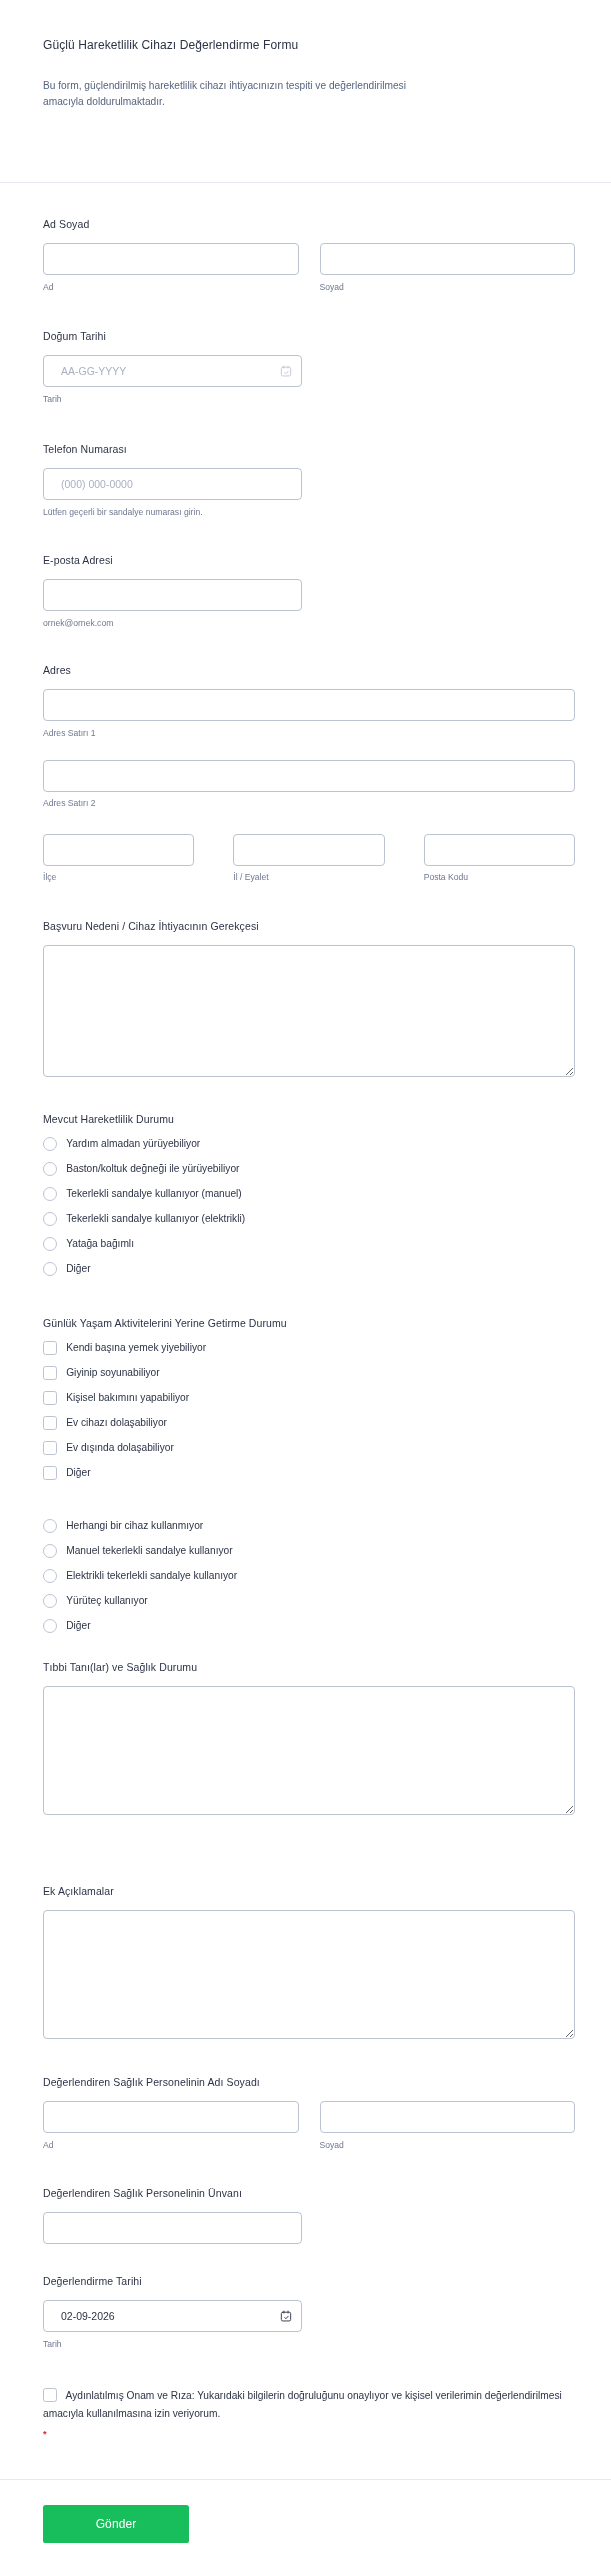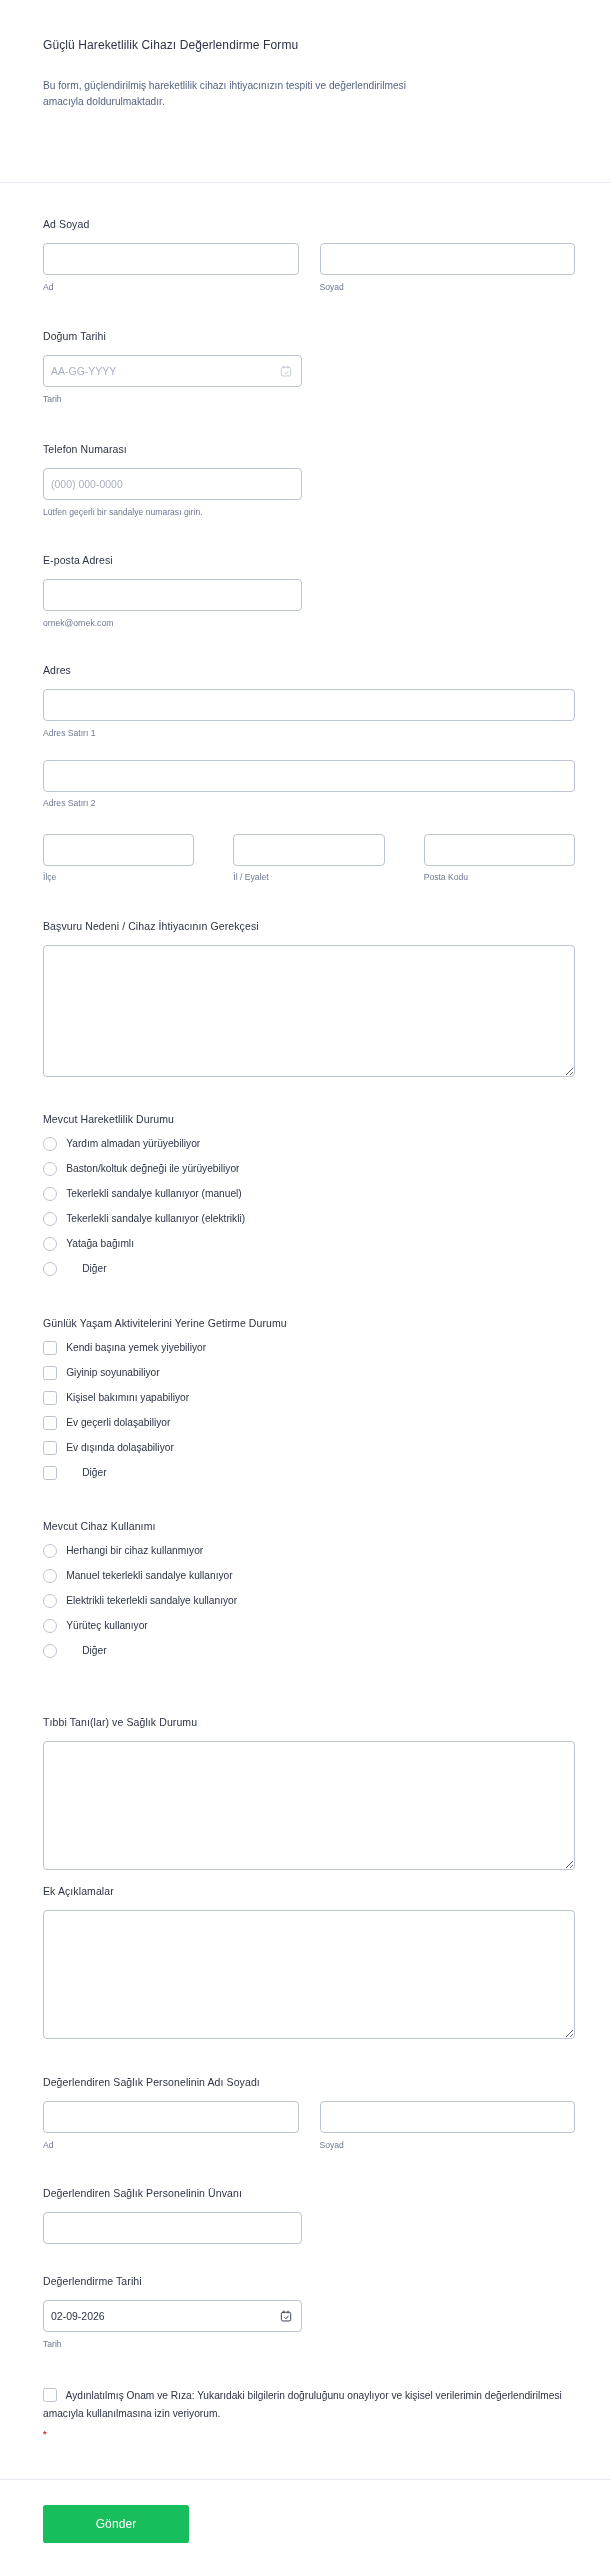--- a/index.html
+++ b/index.html
@@ -25,21 +25,21 @@
   .divider{position:absolute;left:0;width:612px;height:0;border-top:0.7px solid var(--divider);}
 
   
   .form-title{font-size:12px;line-height:31px;font-weight:400;max-width:421px;letter-spacing:0.1px;}
   .form-subtitle{margin-top:17px;font-size:10.2px;line-height:16.4px;color:var(--subtitle);max-width:378px;}
 
   
   .q-label{font-size:10.5px;line-height:14px;font-weight:400;margin-bottom:12px;letter-spacing:0.1px;}
   .tinput{
     display:block;width:100%;height:32px;border:0.7px solid var(--border);border-radius:4px;
-    background:#fff;font-family:inherit;font-size:10.5px;color:var(--text-dark);padding:0 7px;outline:none;
+    background:#fff;font-family:inherit;font-size:10.5px;color:var(--text-dark);padding:0 17px;outline:none;
   }
   .tinput::placeholder{color:var(--placeholder);}
   .tarea{
     display:block;width:100%;border:0.7px solid var(--border);border-radius:4px;background:#fff;
     font-family:inherit;font-size:10.5px;color:var(--text-dark);padding:6.6px 9.2px;outline:none;resize:vertical;
   }
   .sublabel{font-size:8.6px;line-height:11.2px;color:var(--sublabel);margin-top:6.6px;}
   .grid2{display:grid;grid-template-columns:1fr 1fr;column-gap:21px;}
   .grid3{display:grid;grid-template-columns:1fr 1fr 1fr;column-gap:39px;}
   .half{width:259px;}
@@ -49,21 +49,21 @@
   .datewrap{position:relative;width:259px;}
   .datewrap .cal{
     position:absolute;right:8.6px;top:50%;transform:translateY(-50%);
     width:14px;height:14px;display:flex;align-items:center;justify-content:center;cursor:pointer;
   }
   .cal.light{color:var(--icon-light);}
   .cal.dark{color:var(--icon-dark);}
 
   
   .opt{display:flex;align-items:center;height:14.5px;margin-bottom:10.5px;cursor:pointer;}
-  .opt:last-child{margin-bottom:0;gap:16px;}
+  .opt:last-child{margin-bottom:0;}
   .ctrl{
     flex:0 0 auto;width:14px;height:14px;border:0.7px solid var(--border);background:#fff;margin-right:9.2px;
   }
   .ctrl.radio{border-radius:50%;}
   .ctrl.check{border-radius:2.6px;}
   .opt-label{font-size:10.2px;line-height:14.5px;color:var(--text-dark);}
 
   
   .consent{font-size:10.2px;line-height:18.4px;color:var(--text-dark);}
   .consent .ctrl{display:inline-block;vertical-align:-3.3px;margin-right:8.6px;}
@@ -191,34 +191,33 @@
   <div class="opt">
     <span class="ctrl check"></span>
     <span class="opt-label">Giyinip soyunabiliyor</span>
   </div>
   <div class="opt">
     <span class="ctrl check"></span>
     <span class="opt-label">Kişisel bakımını yapabiliyor</span>
   </div>
   <div class="opt">
     <span class="ctrl check"></span>
-    <span class="opt-label">Ev geçerli dolaşabiliyor</span>
+    <span class="opt-label">Ev cihazı dolaşabiliyor</span>
   </div>
   <div class="opt">
     <span class="ctrl check"></span>
     <span class="opt-label">Ev dışında dolaşabiliyor</span>
   </div>
   <div class="opt">
     <span class="ctrl check"></span>
     <span class="opt-label">Diğer</span>
   </div>
 </div>
 
 <div class="abs" style="top:1519px">
-  <div class="q-label" style="margin-bottom:10.5px">Mevcut Cihaz Kullanımı</div>
   <div class="opt">
     <span class="ctrl radio"></span>
     <span class="opt-label">Herhangi bir cihaz kullanmıyor</span>
   </div>
   <div class="opt">
     <span class="ctrl radio"></span>
     <span class="opt-label">Manuel tekerlekli sandalye kullanıyor</span>
   </div>
   <div class="opt">
     <span class="ctrl radio"></span>
@@ -227,21 +226,21 @@
   <div class="opt">
     <span class="ctrl radio"></span>
     <span class="opt-label">Yürüteç kullanıyor</span>
   </div>
   <div class="opt">
     <span class="ctrl radio"></span>
     <span class="opt-label">Diğer</span>
   </div>
 </div>
 
-<div class="abs" style="top:1715px">
+<div class="abs" style="top:1660px">
   <div class="q-label">Tıbbi Tanı(lar) ve Sağlık Durumu</div>
   <textarea class="tarea" style="height: 129px;"></textarea>
 </div>
 
 <div class="abs" style="top:1884px">
   <div class="q-label">Ek Açıklamalar</div>
   <textarea class="tarea" style="height: 129px;"></textarea>
 </div>
 
 <div class="abs" style="top:2075px">

